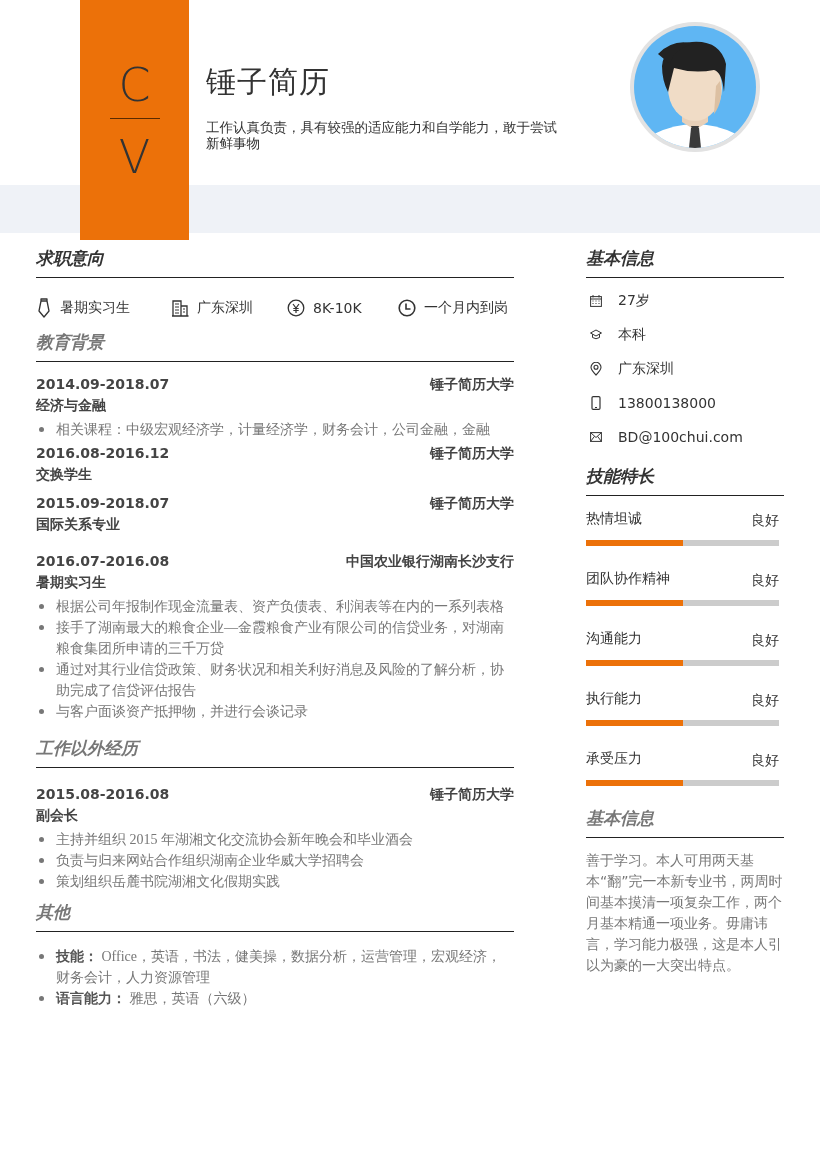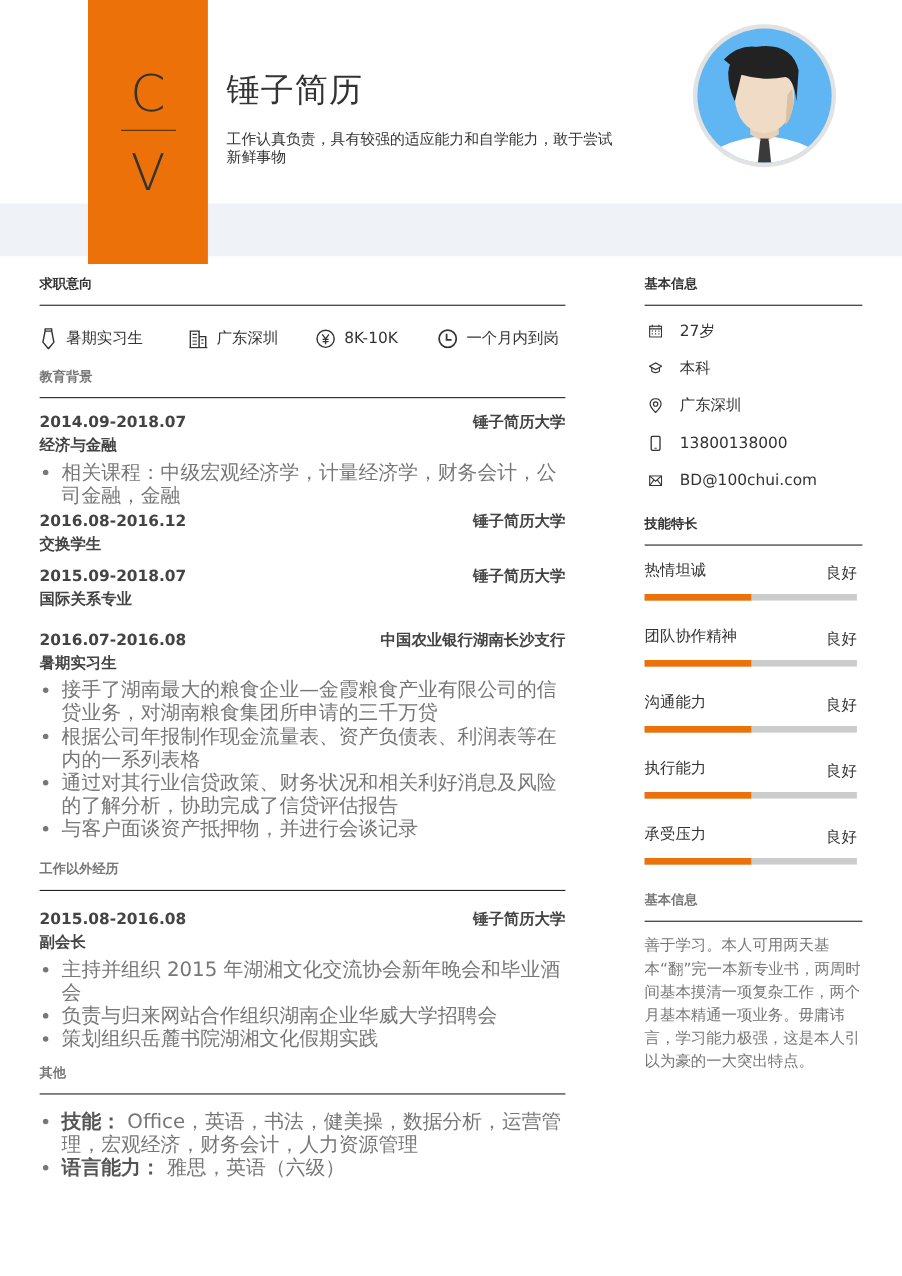--- a/index.html
+++ b/index.html
@@ -15,32 +15,32 @@
 
   .name { position: absolute; left: 206px; top: 62px; font-size: 30px; color: #333; font-weight: normal; letter-spacing: 1px; }
   .tagline { position: absolute; left: 206px; top: 119px; width: 360px; font-size: 13.5px; line-height: 16px; color: #333; }
 
   .avatar { position: absolute; left: 630px; top: 22px; width: 130px; height: 130px; border-radius: 50%; background: #e2e2e2; padding: 4px; }
   .avatar-inner { width: 122px; height: 122px; border-radius: 50%; background: #5fb6f3; overflow: hidden; position: relative; }
 
   .left { position: absolute; left: 36px; top: 240px; width: 478px; }
   .right { position: absolute; left: 586px; top: 240px; width: 198px; }
 
-  .sec-title { font-size: 12px; font-weight: bold; color: #333; height: 38px; line-height: 36px; border-bottom: 1.5px solid #222; }
+  .sec-title { font-size: 17px; font-weight: bold; color: #333; height: 38px; line-height: 36px; border-bottom: 1.5px solid #222; font-style: italic; }
   .sec-title.gray { color: #777; }
 
   .intent-row { display: flex; align-items: center; height: 58px; padding-top: 2px; font-size: 14px; color: #333; }
   .intent-item { display: flex; align-items: center; }
   .intent-item svg { margin-right: 8px; }
 
   .entry { margin-top: 12px; }
   .entry-head { display: flex; justify-content: space-between; font-size: 14px; font-weight: bold; color: #444; line-height: 20px; }
   .entry-role { font-size: 14px; font-weight: bold; color: #444; line-height: 22px; }
   ul.bullets { list-style: none; margin-top: 3px; }
-  ul.bullets li { position: relative; padding-left: 20px; font-size: 18px; color: #777; line-height: 21px; }
+  ul.bullets li { position: relative; padding-left: 20px; font-size: 14px; color: #777; line-height: 21px; font-family: Liberation Serif, serif; }
   ul.bullets li::before { content: ""; position: absolute; left: 3px; top: 8px; width: 5px; height: 5px; border-radius: 50%; background: #777; }
   ul.bullets li b { color: #555; }
 
   .info-item { display: flex; align-items: center; height: 34px; font-size: 14px; color: #333; }
   .info-item svg { margin-right: 16px; margin-left: 4px; }
   .info-list { padding-top: 6px; }
 
   .skill { height: 60px; position: relative; }
   .skill-name { position: absolute; left: 0; top: 14px; font-size: 14px; color: #333; }
   .skill-level { position: absolute; right: 5px; top: 16px; font-size: 14px; color: #333; }
@@ -142,22 +142,22 @@
   </section>
 
   <section style="margin-top:6px">
     <div class="entry" style="margin-top:16px">
       <div class="entry-head">
         <span>2016.07-2016.08</span>
         <span>中国农业银行湖南长沙支行</span>
       </div>
       <div class="entry-role">暑期实习生</div>
       <ul class="bullets">
+        <li>根据公司年报制作现金流量表、资产负债表、利润表等在内的一系列表格</li>
         <li>接手了湖南最大的粮食企业—金霞粮食产业有限公司的信贷业务，对湖南粮食集团所申请的三千万贷</li>
-        <li>根据公司年报制作现金流量表、资产负债表、利润表等在内的一系列表格</li>
         <li>通过对其行业信贷政策、财务状况和相关利好消息及风险的了解分析，协助完成了信贷评估报告</li>
         <li>与客户面谈资产抵押物，并进行会谈记录</li>
       </ul>
     </div>
   </section>
 
   <section style="margin-top:8px">
     <div class="sec-title gray">工作以外经历</div>
     <div class="entry" style="margin-top:16px">
       <div class="entry-head">

